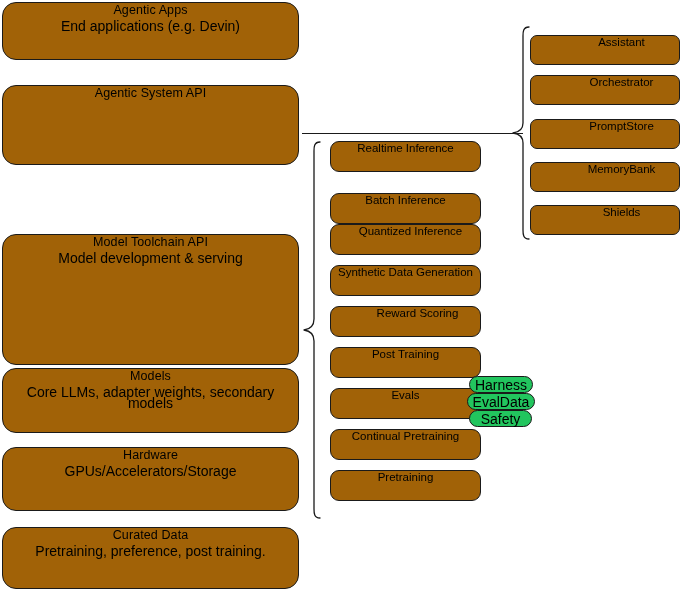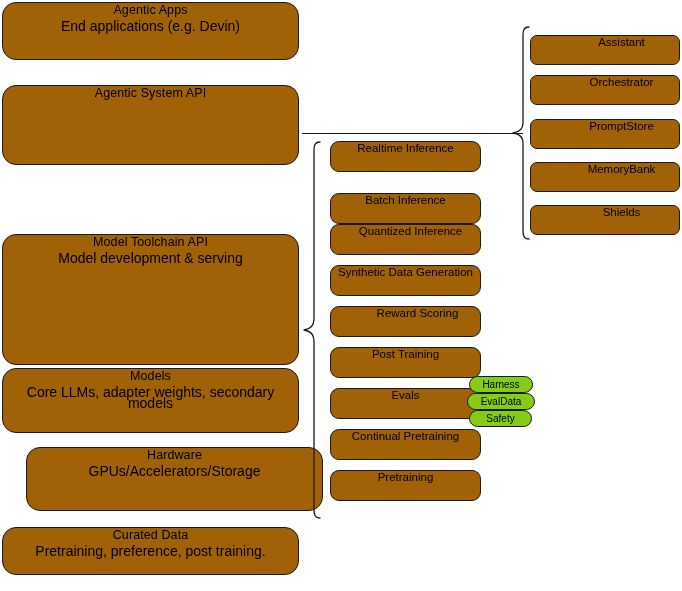--- a/index.html
+++ b/index.html
@@ -68,27 +68,27 @@
     height: 30px;
     font-size: 11.5px;
     padding-left: 33px;
   }
 
   
   .pill {
     position: absolute;
     box-sizing: border-box;
     border: 1.3px solid #1a1a1a;
-    background: #84cc16;
+    background: #22c55e;
     border-radius: 11px;
     height: 17px;
     display: flex;
     align-items: center;
     justify-content: center;
-    font-size: 10px;
+    font-size: 14px;
     z-index: 5;
   }
 
   
   .hline {
     position: absolute;
     height: 0;
     border-top: 1.3px solid #1a1a1a;
   }
   .bracket {
@@ -114,26 +114,26 @@
   <div class="node layer" style="top:225px;height:131px;margin-top:9px;">
     <div class="title">Model Toolchain API</div>
     <div class="subtitle">Model development &amp; serving</div>
   </div>
 
   <div class="node layer" style="top:368px;height:65px;">
     <div class="title">Models</div>
     <div class="subtitle">Core LLMs, adapter weights, secondary models</div>
   </div>
 
-  <div class="node layer" style="top:447px;height:64px;margin-left:24px;">
+  <div class="node layer" style="top:447px;height:64px;">
     <div class="title">Hardware</div>
     <div class="subtitle">GPUs/Accelerators/Storage</div>
   </div>
 
-  <div class="node layer" style="top:527px;height:48px;">
+  <div class="node layer" style="top:527px;height:62px;">
     <div class="title">Curated Data</div>
     <div class="subtitle">Pretraining, preference, post training.</div>
   </div>
 
   <div class="hline" style="left:302px;top:133px;width:221px;"></div>
 
   <div class="bracket" style="left:303px;top:141px;width:18px;height:378px;">
     <svg width="18" height="378" viewBox="0 0 18 378" fill="none">
       <path d="M17 1 C11 1 11 6 11 10 L11 178 C11 184 8 188 1 189 C8 190 11 194 11 200 L11 368 C11 372 11 377 17 377" stroke="#1a1a1a" stroke-width="1.3" fill="none" stroke-linecap="round" stroke-linejoin="round"></path>
     </svg>

